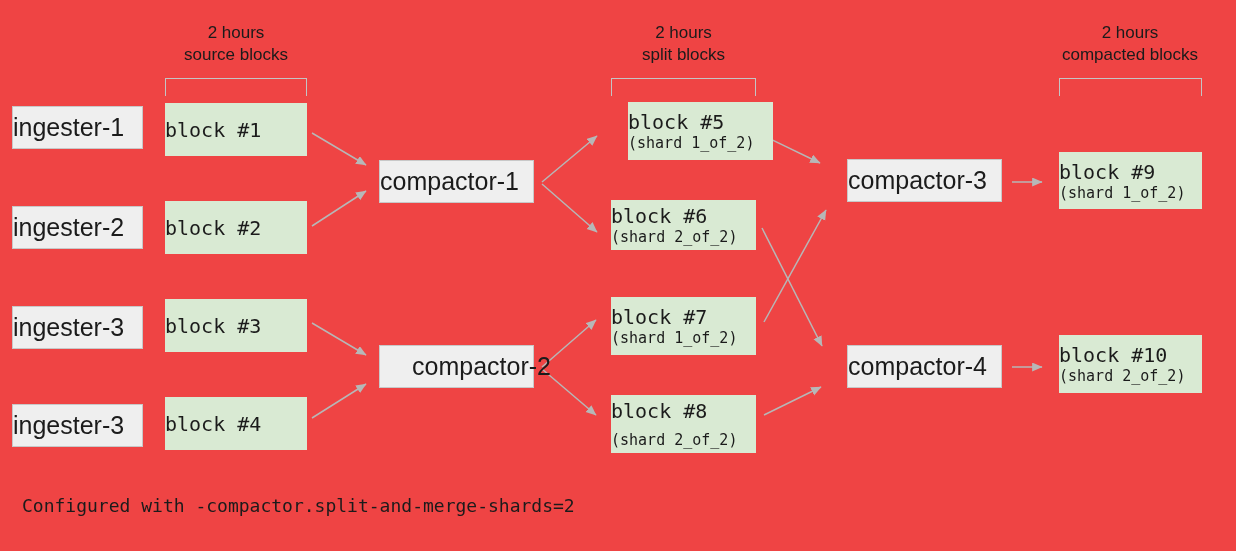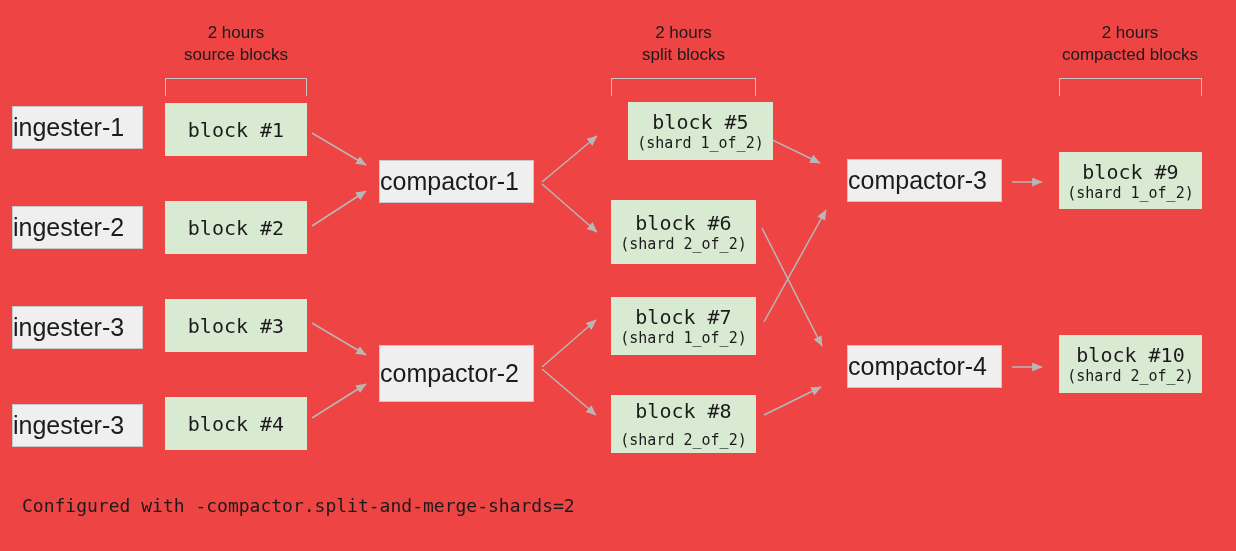--- a/index.html
+++ b/index.html
@@ -49,21 +49,20 @@
     justify-content: flex-start;
     font-size: 25px;
     white-space: nowrap;
   }
   .block {
     position: absolute;
     background: #d9ead3;
     box-sizing: border-box;
     display: flex;
     flex-direction: column;
-    align-items: center;
     justify-content: center;
     font-family: "DejaVu Sans Mono", "Liberation Mono", monospace;
     white-space: nowrap;
   }
   .block .label {
     font-size: 20px;
     line-height: 24px;
   }
   .block .shard {
     font-size: 15px;
@@ -147,29 +146,29 @@
   <div class="block" style="left:165px; top:299px; width:142px; height:53px;">
     <span class="label">block #3</span>
   </div>
   <div class="block" style="left:165px; top:397px; width:142px; height:53px;">
     <span class="label">block #4</span>
   </div>
 
   <div class="node" style="left:379px; top:160px; width:155px; height:43px;">
     <span>compactor-1</span>
   </div>
-  <div class="node" style="left:379px; top:345px; width:155px; height:57px;">
+  <div class="node" style="left:379px; top:345px; width:155px; height:43px;padding-left:32px;">
     <span>compactor-2</span>
   </div>
 
   <div class="block" style="left:611px; top:102px; width:145px; height:58px;margin-left:17px;">
     <span class="label">block #5</span>
     <span class="shard">(shard 1_of_2)</span>
   </div>
-  <div class="block" style="left:611px; top:200px; width:145px; height:64px;">
+  <div class="block" style="left:611px; top:200px; width:145px; height:50px;">
     <span class="label">block #6</span>
     <span class="shard">(shard 2_of_2)</span>
   </div>
   <div class="block" style="left:611px; top:297px; width:145px; height:58px;">
     <span class="label">block #7</span>
     <span class="shard">(shard 1_of_2)</span>
   </div>
   <div class="block" style="left:611px; top:395px; width:145px; height:58px;gap:8px;">
     <span class="label">block #8</span>
     <span class="shard">(shard 2_of_2)</span>

